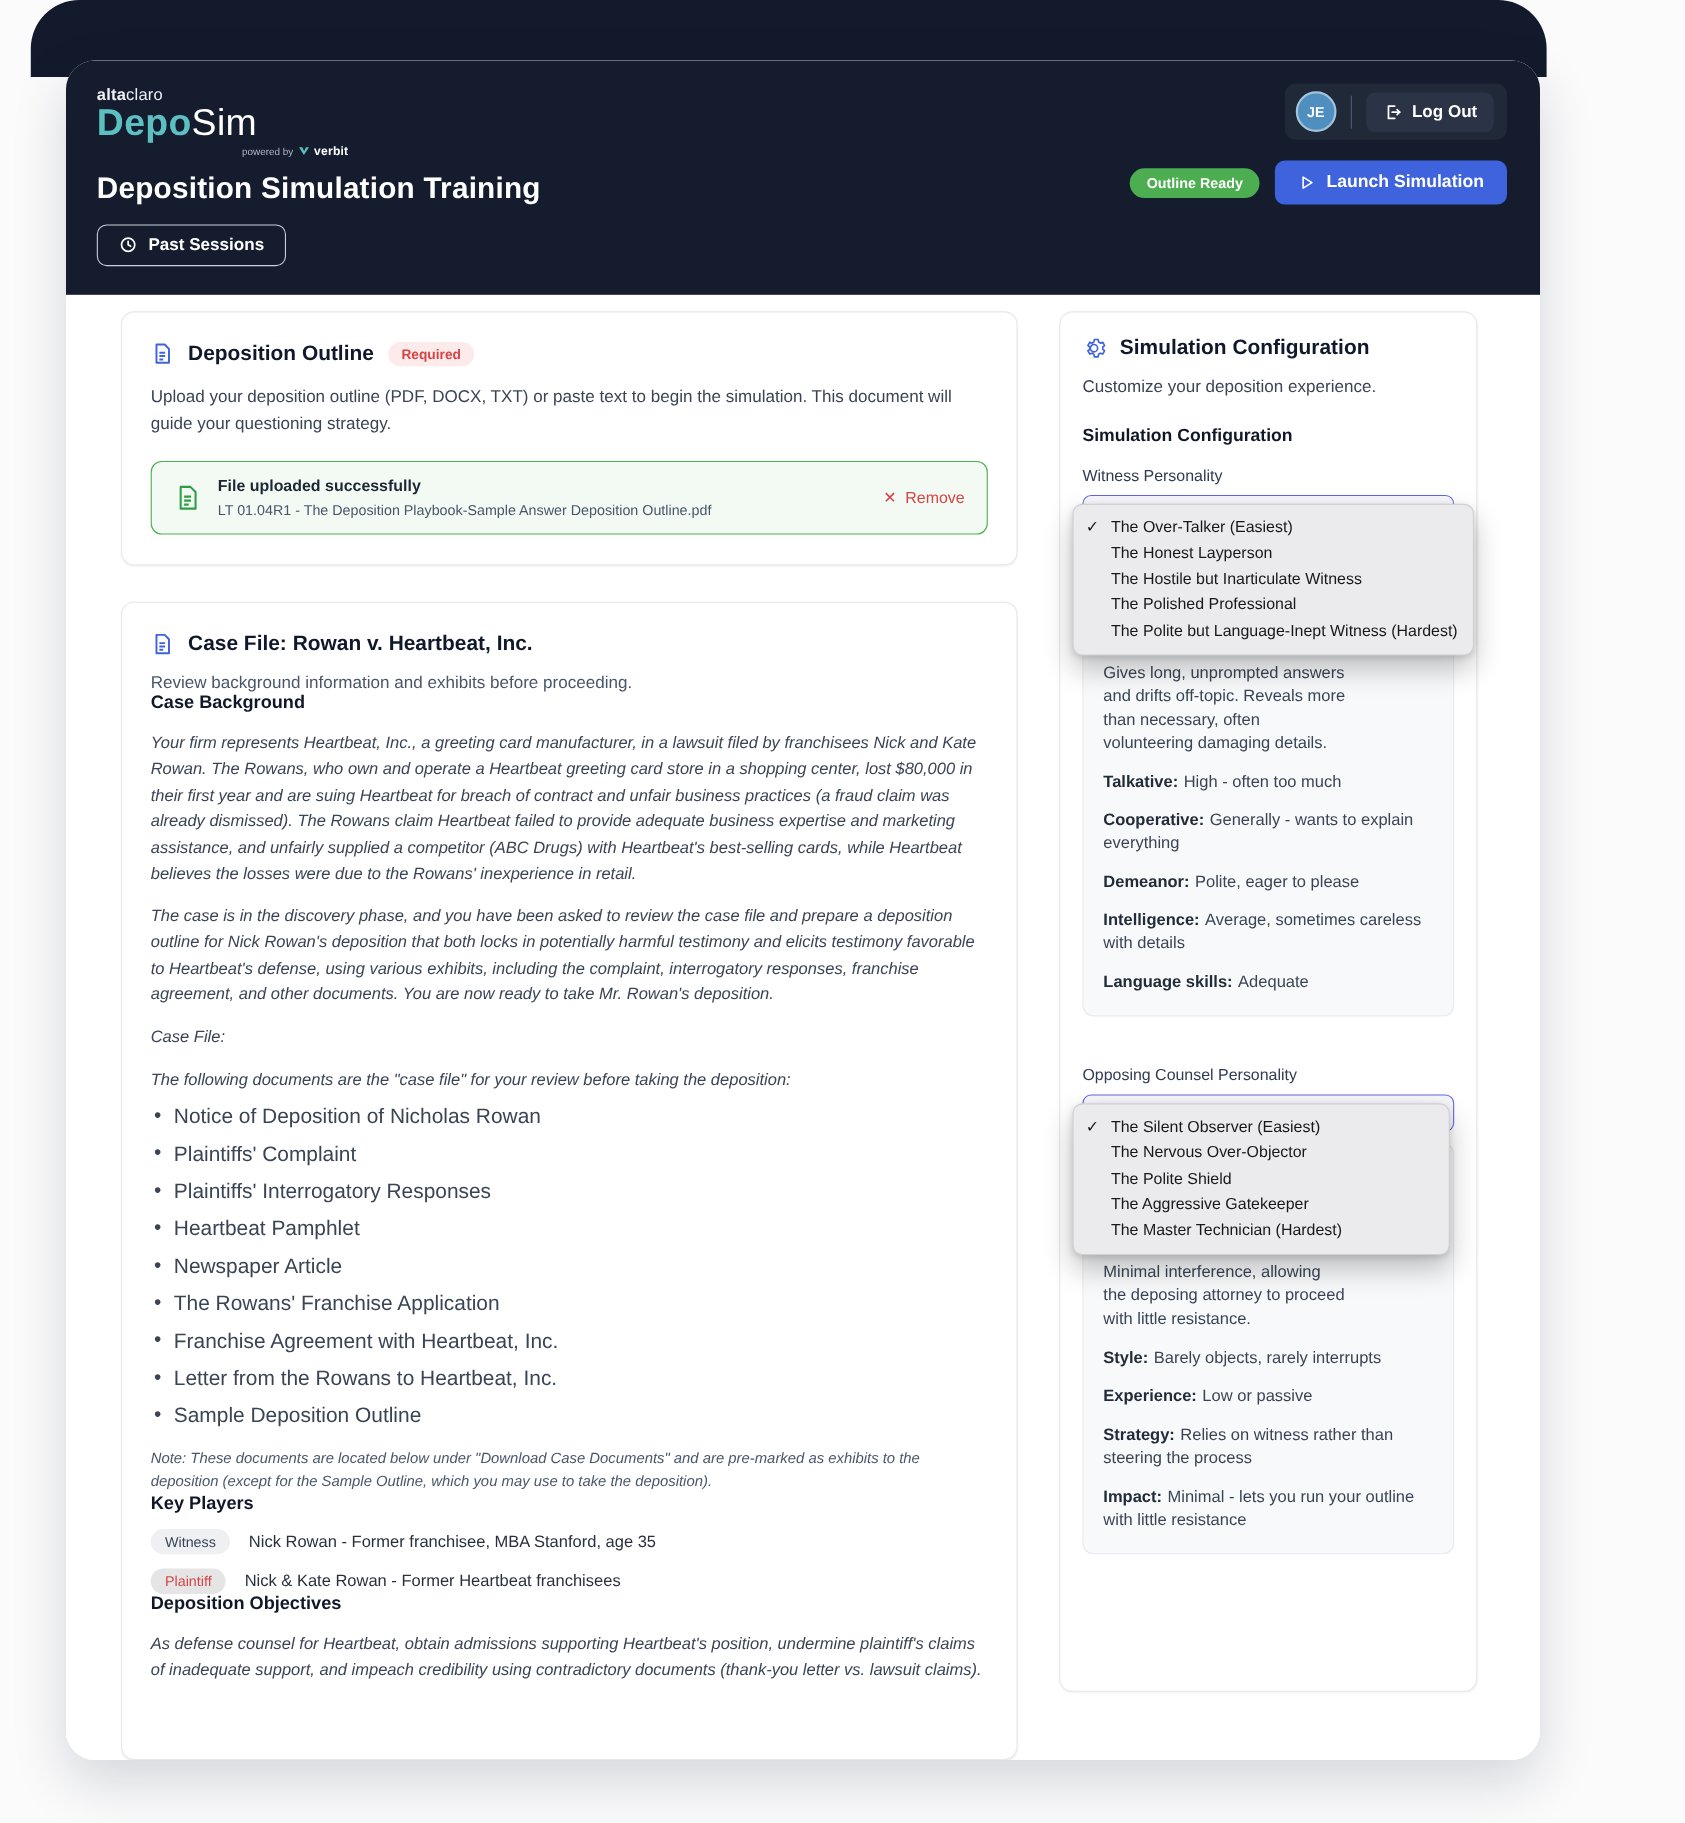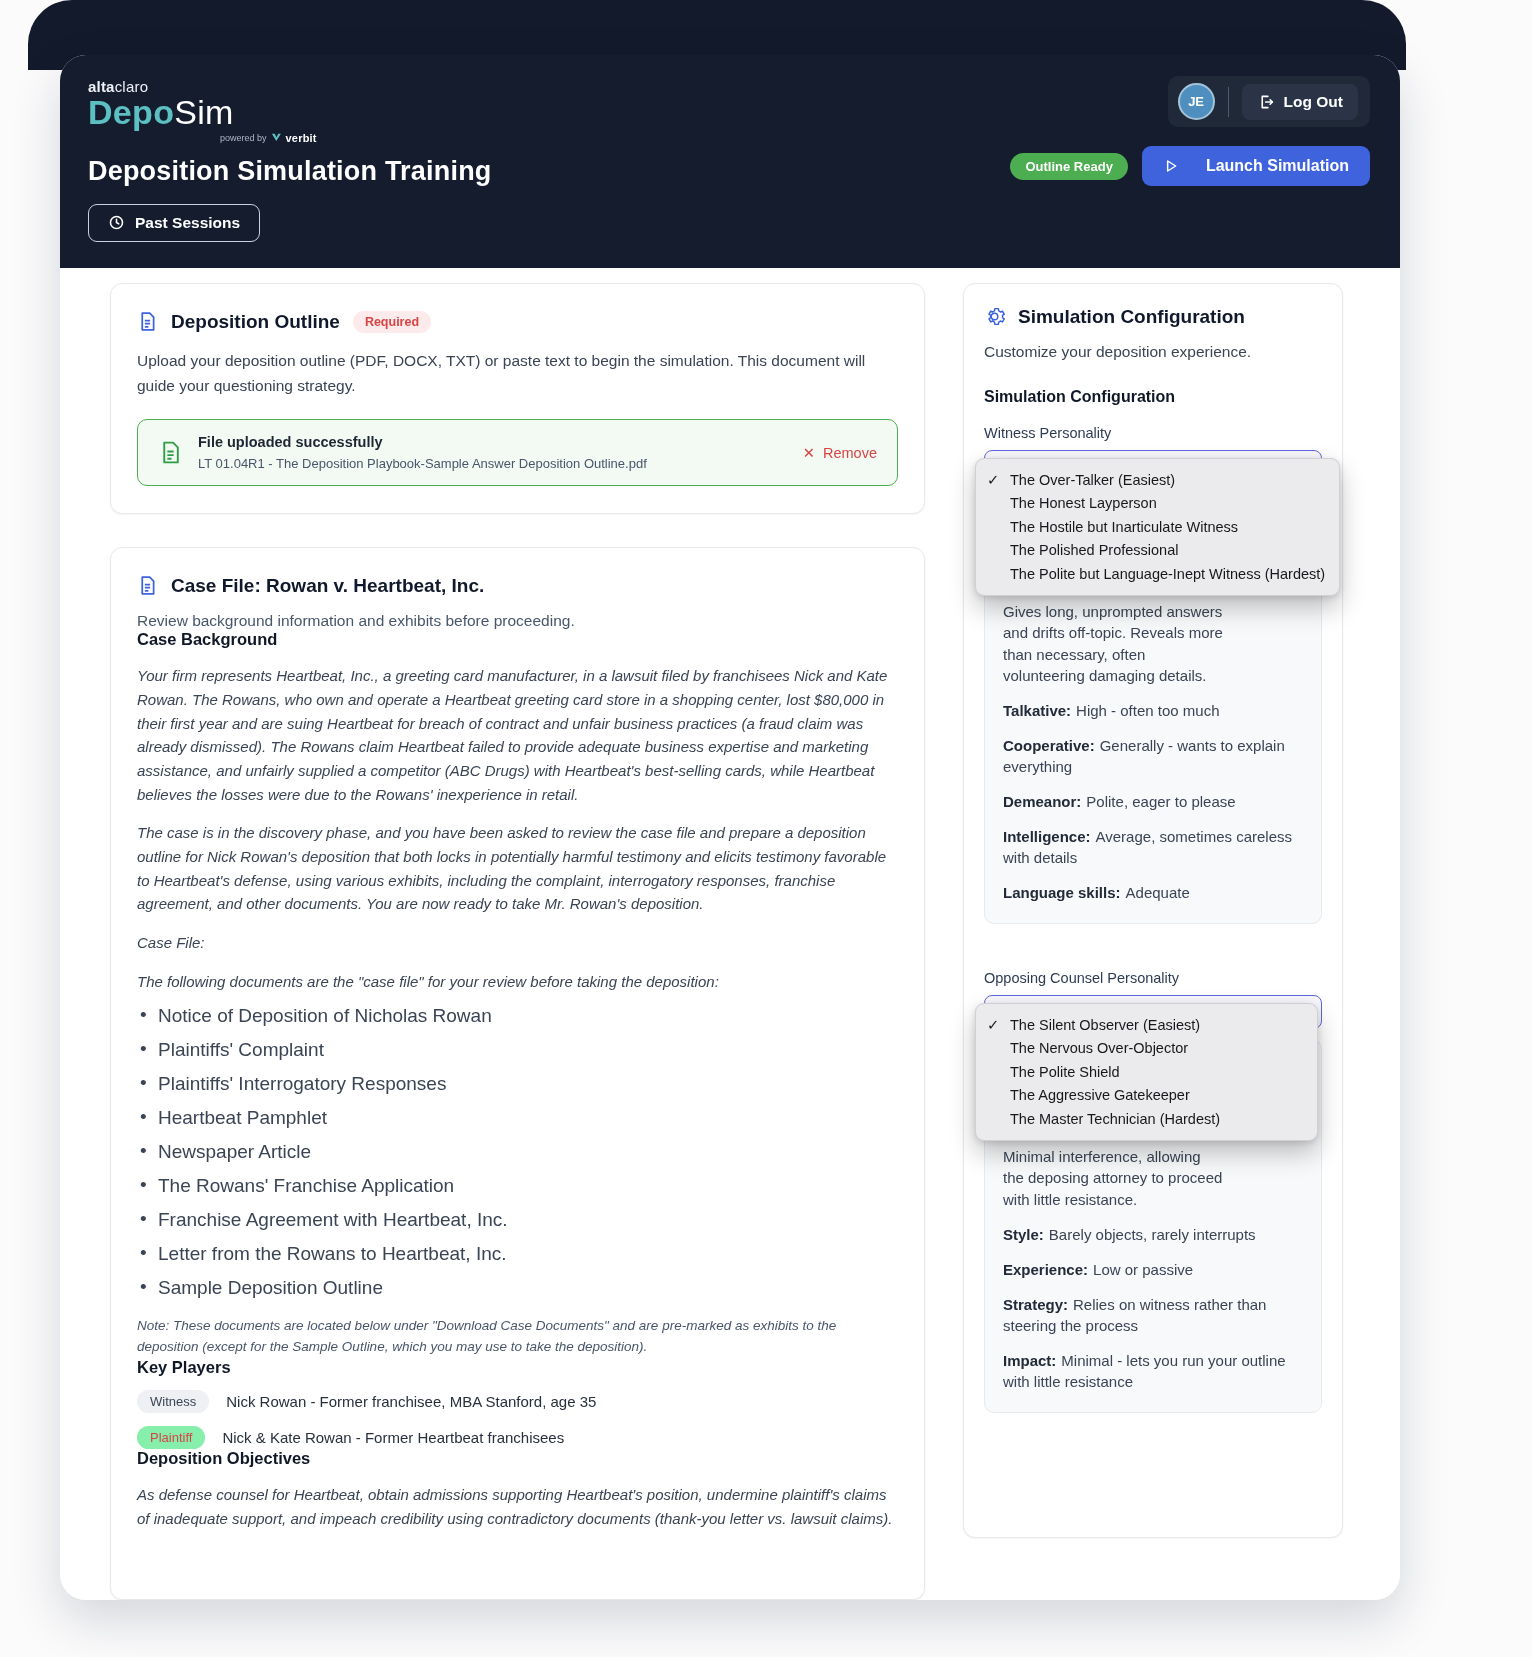--- a/index.html
+++ b/index.html
@@ -22,21 +22,21 @@
   .page-title { margin-top:12px; color:#ffffff; font-size:27px; font-weight:700; letter-spacing:.2px; }
   .past-btn { margin-top:17px; display:inline-flex; align-items:center; gap:10px; padding:9px 19px; border:1px solid #c9d0de; border-radius:9px; color:#ffffff; font-size:15.5px; font-weight:700; background:transparent; cursor:pointer; }
 
   .header-right { position:absolute; top:21px; right:30px; display:flex; flex-direction:column; align-items:flex-end; gap:19px; }
   .user-panel { background:#202938; border-radius:10px; padding:7px 12px 7px 10px; display:flex; align-items:center; gap:13px; }
   .avatar { width:37px; height:37px; border-radius:50%; background:#4e8fbf; border:2px solid #a3c3da; color:#fff; font-size:13px; font-weight:700; display:flex; align-items:center; justify-content:center; }
   .vdiv { width:1px; height:30px; background:#4d5a70; }
   .logout-btn { background:#2b3447; border-radius:8px; padding:9px 15px; color:#fff; font-size:15.5px; font-weight:600; display:flex; align-items:center; gap:9px; cursor:pointer; border:none; }
   .header-actions { display:flex; align-items:center; gap:14px; }
   .ready-badge { background:#4cae50; color:#fff; font-size:13px; font-weight:700; border-radius:999px; padding:6px 15px; }
-  .launch-btn { background:#3e63dd; color:#fff; font-size:16px; font-weight:700; border:none; border-radius:9px; padding:11px 21px; display:flex; align-items:center; gap:27px; cursor:pointer; }
+  .launch-btn { background:#3e63dd; color:#fff; font-size:16px; font-weight:700; border:none; border-radius:9px; padding:11px 21px; display:flex; align-items:center; gap:10px; cursor:pointer; }
 
   
   .content { display:flex; gap:38px; padding:15px 0 0 50px; height:1332px; background:#fff; }
   .col-left { width:815px; display:flex; flex-direction:column; }
   .col-right { width:380px; }
 
   .card { background:#fff; border:1px solid #e6e8ec; border-radius:12px; box-shadow:0 1px 2px rgba(16,24,40,.05); }
   .card-outline { padding:27px 26px; }
   .card-case { margin-top:33px; padding:27px 26px; flex:1; }
   .card-config { padding:22px 20px; height:1255px; }
@@ -55,21 +55,21 @@
   .section-h { font-size:16.5px; font-weight:700; color:#101828; }
   .body-p { margin-top:15px; font-size:15px; color:#3a4454; line-height:1.58;font-style:italic; }
   .doc-list { list-style:none; margin-top:7px; }
   .doc-list li { position:relative; margin-top:12px; padding-left:21px; font-size:19px; color:#3a4454; }
   .doc-list li::before { content:"•"; position:absolute; left:3px; top:-1px; color:#3a4454; }
   .note { margin-top:17px; font-size:13.5px; font-style:italic; color:#49566a; line-height:1.55; }
   .players { margin-top:4px; }
   .player-row { margin-top:13px; display:flex; align-items:center; gap:17px; font-size:15px; color:#28303d; }
   .badge { font-size:13px; border-radius:999px; padding:4px 13px; white-space:nowrap; }
   .badge-neutral { background:#eef0f4; color:#3a4454; }
-  .badge-danger { background:#86efac; color:#d64545; }
+  .badge-danger { background:#e5e5e5; color:#d64545; }
 
   
   .config-sub { margin-top:15px; font-size:15.5px; color:#3a4454; }
   .config-h2 { margin-top:27px; font-size:16px; font-weight:700; color:#101828; }
   .field { margin-top:19px; }
   .field + .field { margin-top:46px; }
   .field-label { font-size:14.5px; color:#2f3b52; font-weight:500; }
   .select-wrap { position:relative; margin-top:9px; }
   .select-box { height:34px; border:1.5px solid #6166e3; border-radius:8px; background:#f7f7fb; }
   .popup { position:absolute; top:8px; left:-9px; background:#ebebed; border:1px solid #cfcfd4; border-radius:9px; padding:9px 0; box-shadow:0 12px 26px rgba(0,0,0,.24), 0 2px 6px rgba(0,0,0,.12); z-index:5; }

